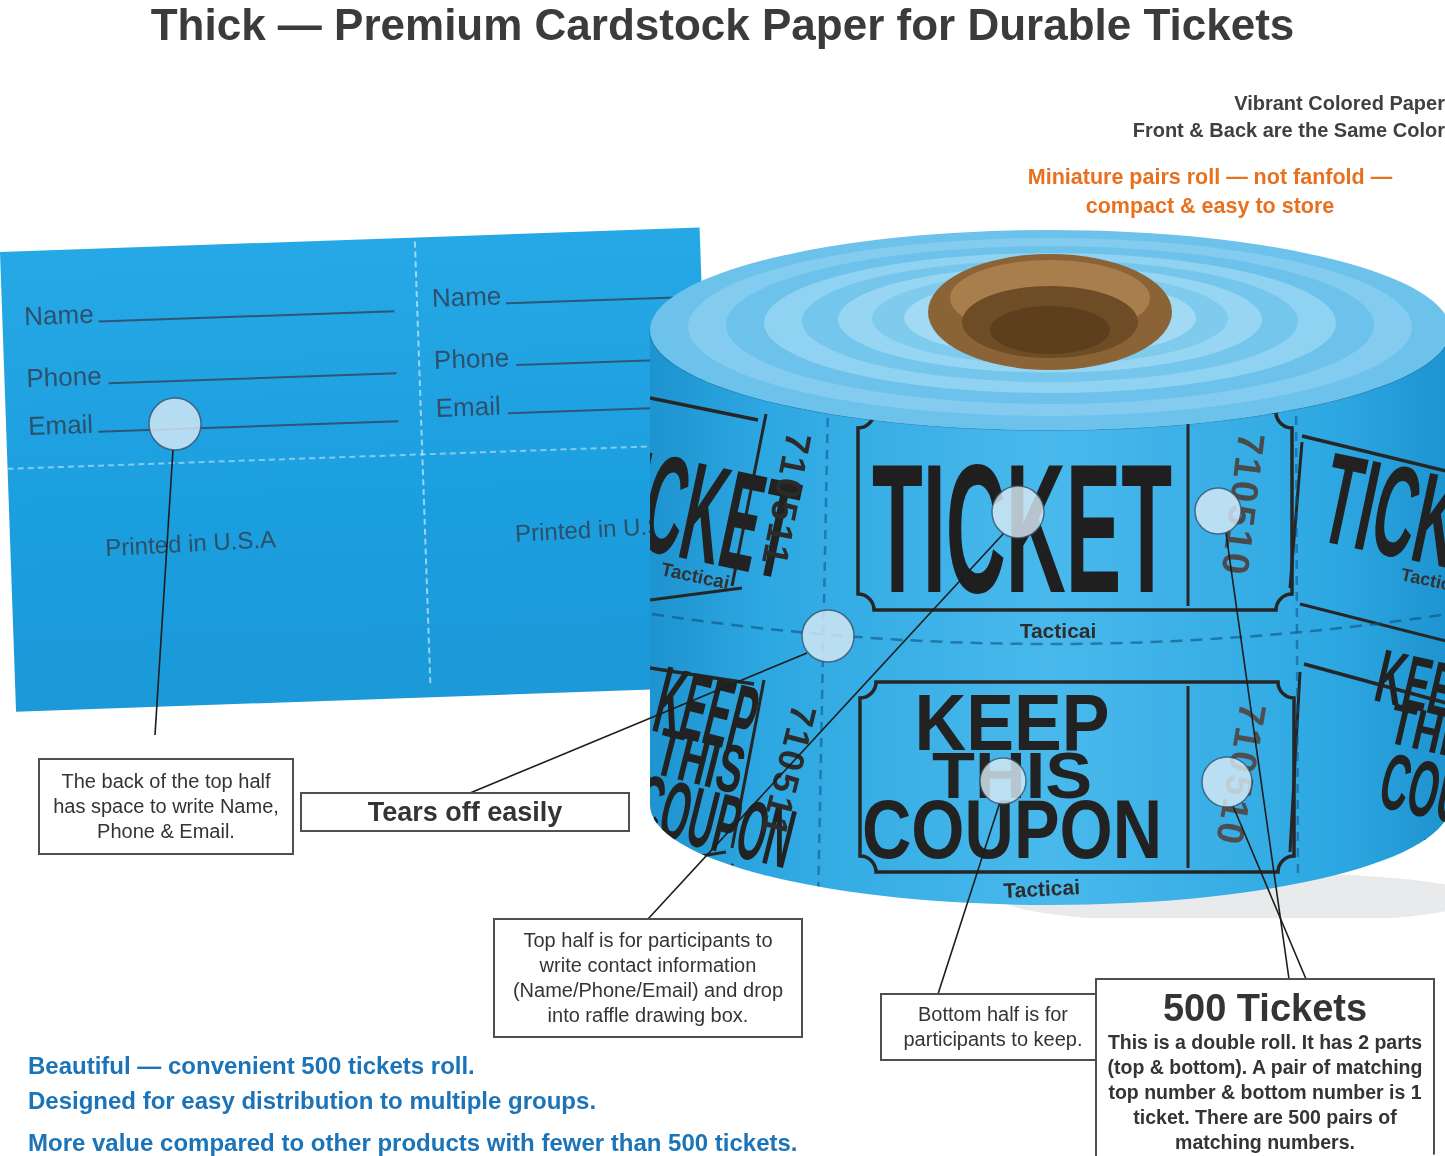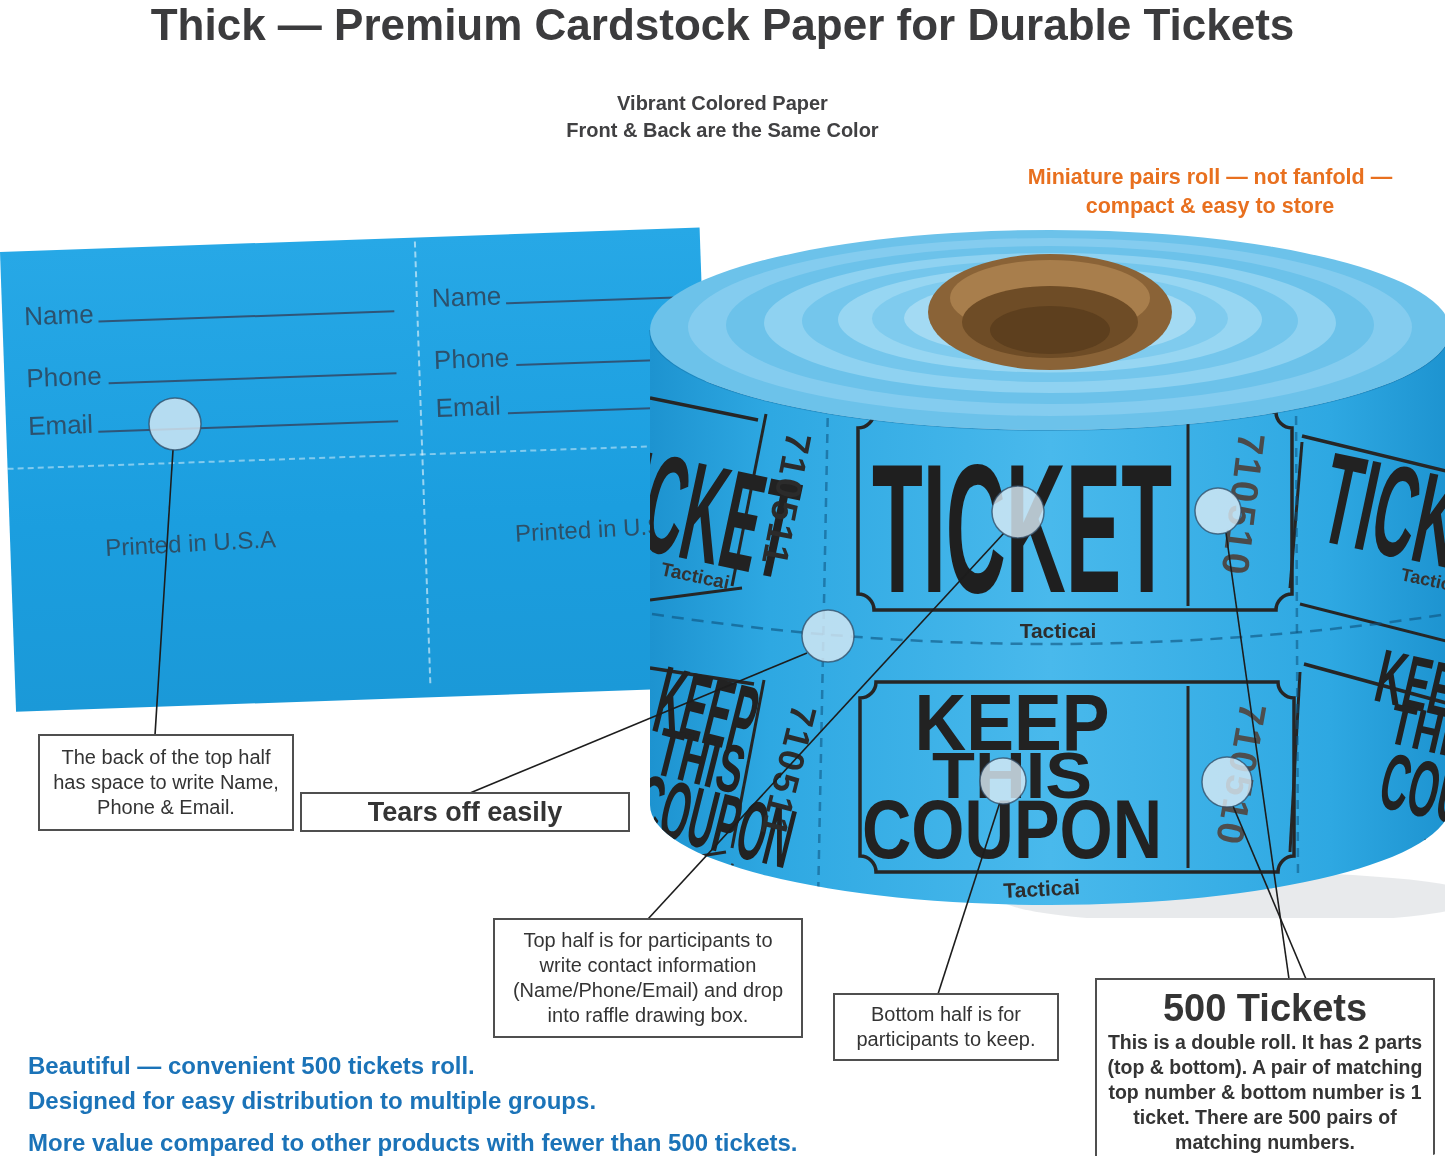--- a/index.html
+++ b/index.html
@@ -6,21 +6,21 @@
   #canvas{
     position:relative;width:1445px;height:1156px;overflow:hidden;
     background:#ffffff;font-family:"Liberation Sans",sans-serif;border-radius:18px;
   }
   
   .title{
     position:absolute;top:0;left:0;right:0;text-align:center;
     font-size:44px;font-weight:bold;color:#3b3b3d;letter-spacing:0px;
   }
   .subtitle{
-    position:absolute;top:90px;left:0;right:0;text-align:center;
+    position:absolute;top:90px;left:0;right:0;text-align:right;
     font-size:20px;font-weight:bold;color:#404042;line-height:27px;
   }
   .note{
     position:absolute;top:163px;left:995px;width:430px;text-align:center;
     font-size:21.5px;font-weight:bold;color:#e8701f;line-height:29px;
   }
   
   .strip{
     position:absolute;left:0px;top:252px;width:700px;height:460px;
     background:linear-gradient(180deg,#27a8e6 0%,#1b9edf 60%,#1b99d8 100%);
@@ -31,25 +31,25 @@
   .strip .printed{position:absolute;font-size:24px;color:#2d5068;transform:rotate(-1deg);}
   .strip .vperf{position:absolute;left:414px;top:4px;height:96%;border-left:2px dashed rgba(255,255,255,0.55);}
   .strip .hperf{position:absolute;left:0;top:216px;width:100%;border-top:2px dashed rgba(255,255,255,0.45);}
   
   .callout{
     position:absolute;background:#ffffff;border:2px solid #4f4f4f;
     color:#343434;text-align:center;z-index:6;
   }
   .callout .body{font-size:20px;line-height:25px;}
   .callout .head{font-weight:bold;}
-  #co-back{left:38px;top:734px;width:240px;padding:9px 6px;text-align:center;}
+  #co-back{left:38px;top:758px;width:240px;padding:9px 6px;text-align:center;}
   #co-tears{left:300px;top:792px;width:318px;padding:2px 4px;}
   #co-tears .head{font-size:27px;line-height:32px;}
   #co-tophalf{left:493px;top:918px;width:294px;padding:8px 6px;}
-  #co-bottomhalf{left:833px;top:993px;width:214px;padding:7px 4px;}
+  #co-bottomhalf{left:880px;top:993px;width:214px;padding:7px 4px;}
   #co-count{left:1095px;top:978px;width:328px;padding:6px 4px;}
   #co-count .head{font-size:38px;line-height:44px;}
   #co-count .body{font-weight:bold;font-size:19.5px;line-height:25px;}
   
   .footer{
     position:absolute;left:28px;top:1052px;z-index:6;
     font-size:24px;font-weight:bold;color:#1b73b8;
   }
   .footer div{margin-bottom:7px;}
   .footer div:last-child{margin-top:14px;}

